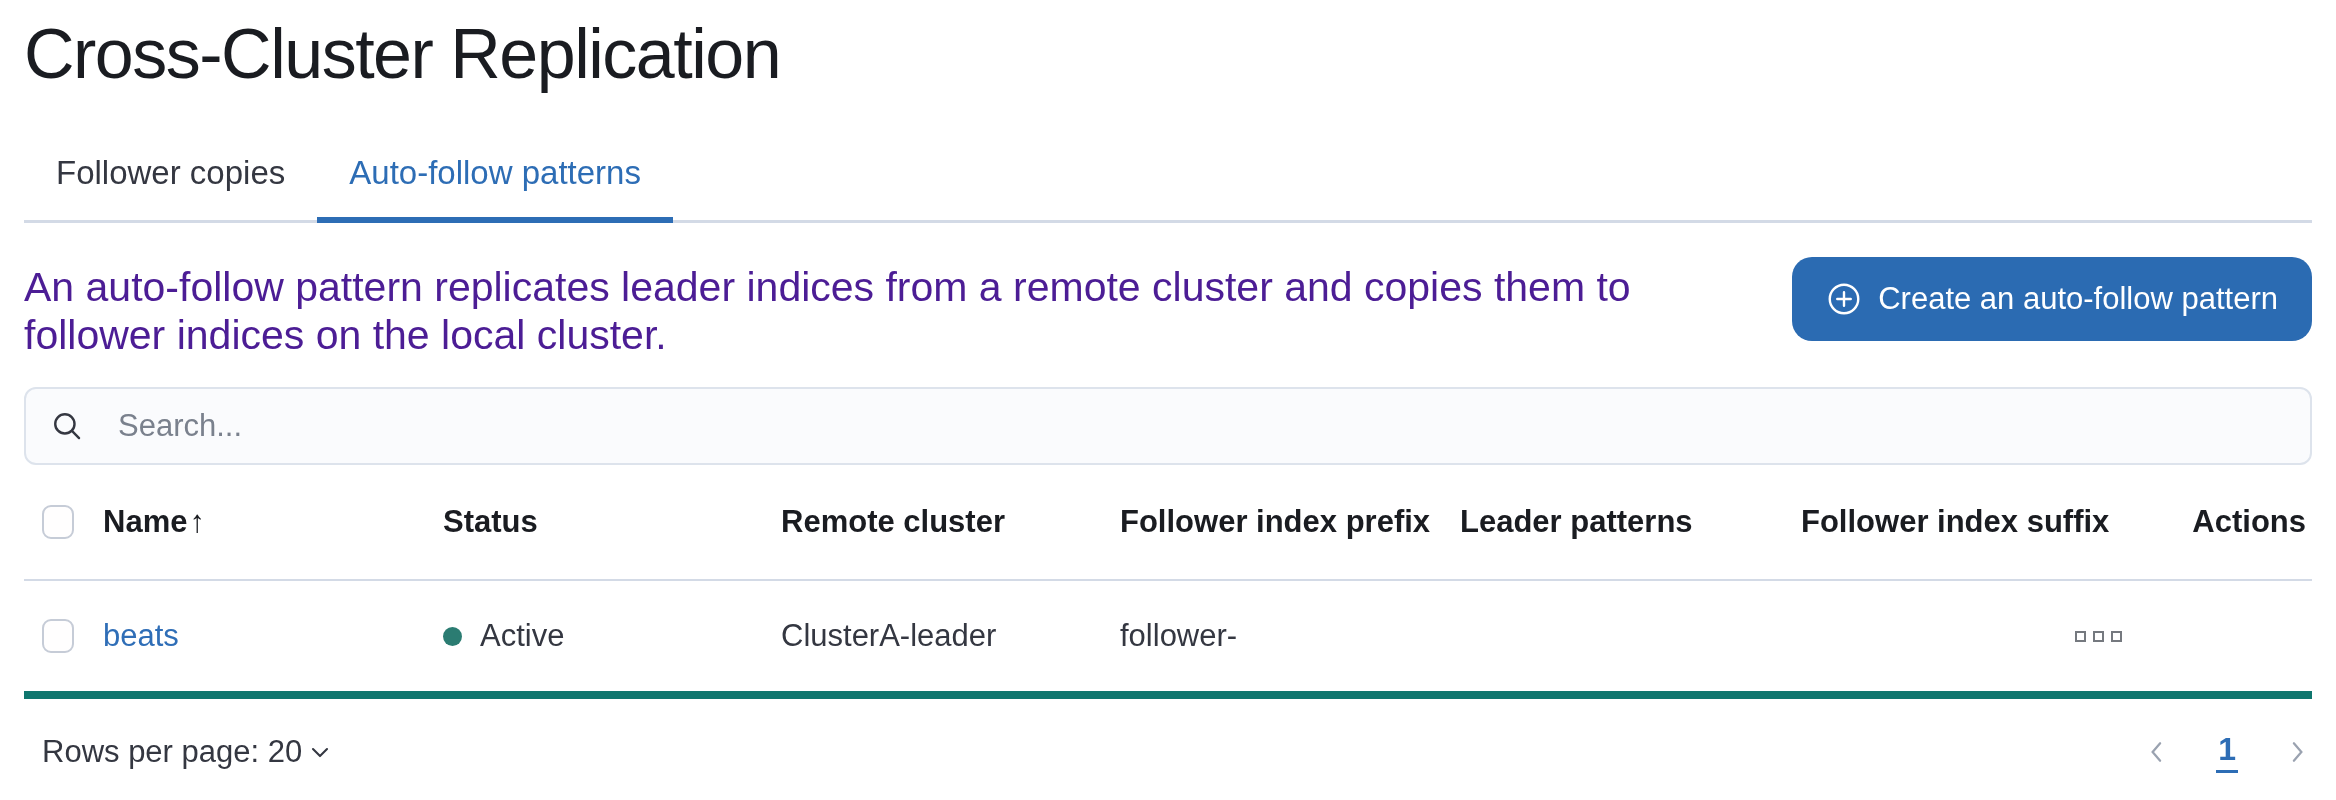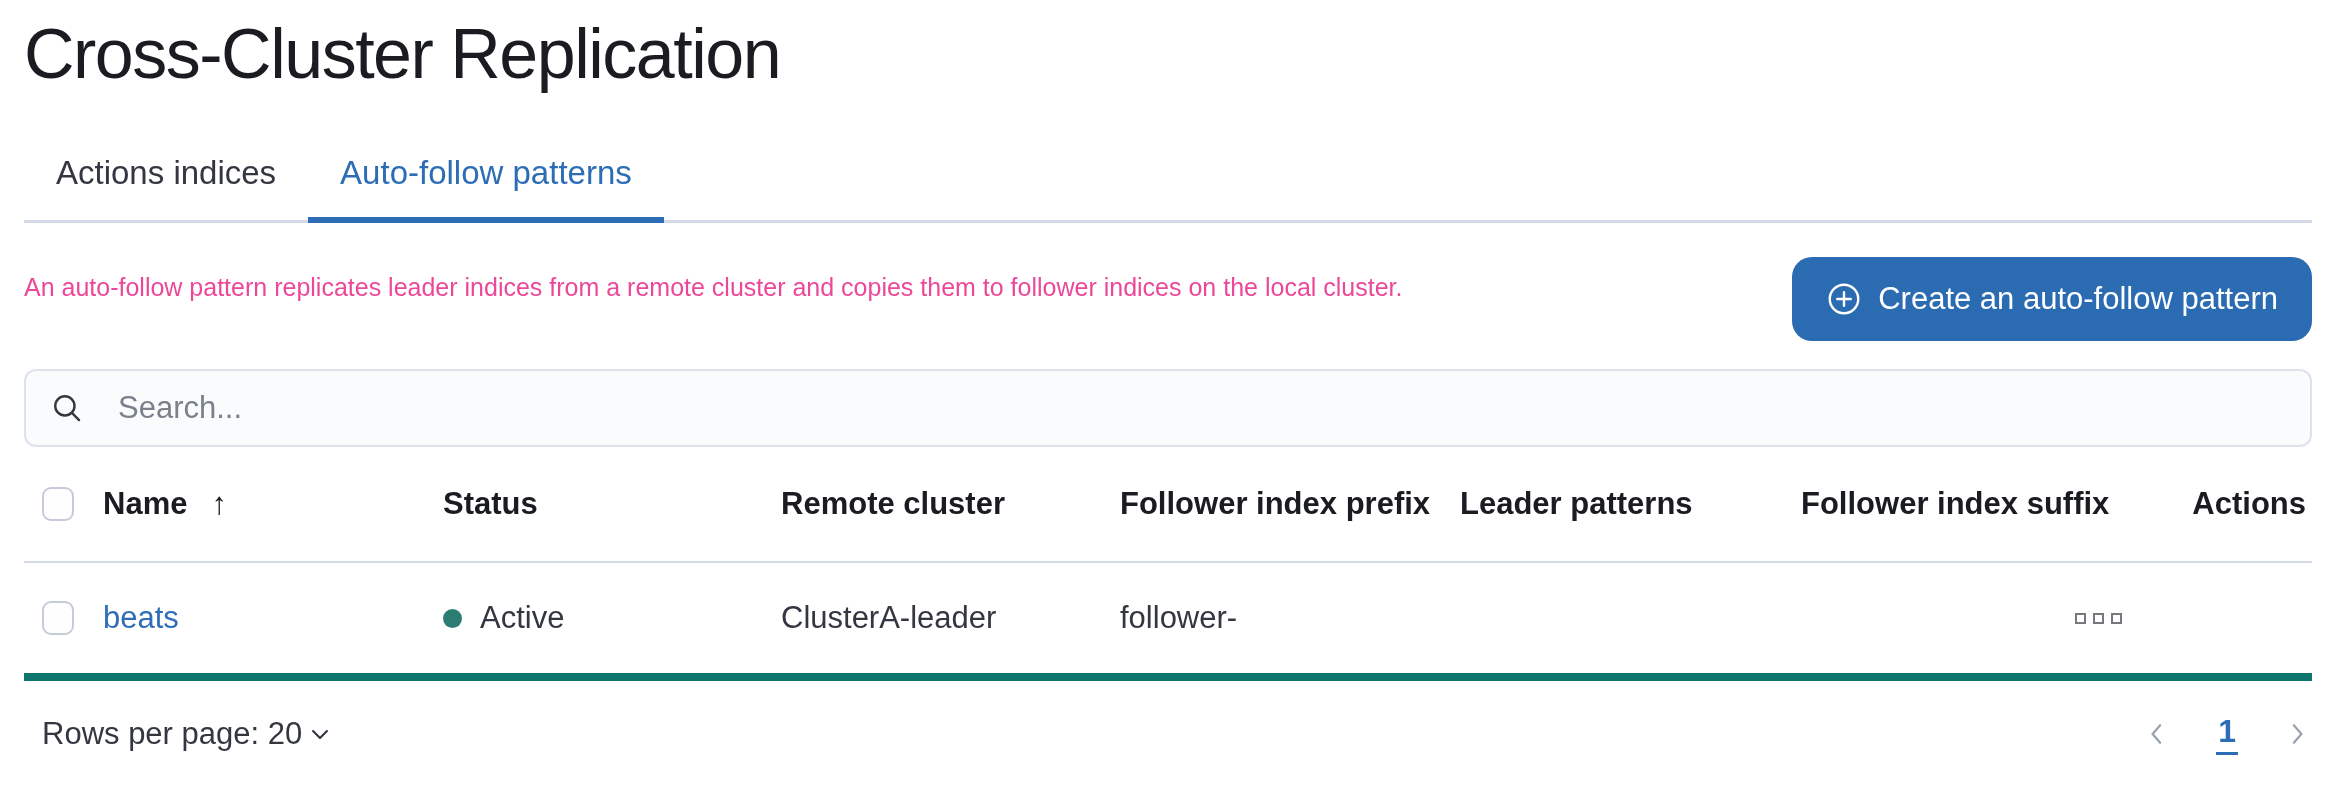--- a/index.html
+++ b/index.html
@@ -54,23 +54,23 @@
 
   
   .header-row {
     display: flex;
     justify-content: space-between;
     align-items: flex-start;
     margin-top: 40px;
   }
   .description {
     max-width: 1700px;
-    font-size: 25px;
+    font-size: 41px;
     line-height: 48px;
-    color: #ec4899;
+    color: #4c1d95;
   }
   .create-btn {
     display: flex;
     align-items: center;
     gap: 16px;
     flex: 0 0 auto;
     height: 84px;
     margin-top: -6px;
     padding: 0 34px;
     background: #2b6bb2;
@@ -115,21 +115,21 @@
   }
   .thead {
     height: 116px;
     border-bottom: 2px solid #d3dae6;
   }
   .th {
     font-size: 31px;
     font-weight: 700;
     color: #1a1c21;
   }
-  .th.sortable { display: flex; align-items: center; gap: 24px; cursor: pointer; }
+  .th.sortable { display: flex; align-items: center; gap: 2px; cursor: pointer; }
   .sort-arrow { font-weight: 400; font-size: 31px; color: #1a1c21; }
   .tbody-row {
     min-height: 118px;
     padding: 10px 0;
     border-bottom: 8px solid #0f766e;
   }
   .td { font-size: 31px; color: #343741; line-height: 48px; }
   .cell-checkbox { padding-left: 18px; }
   .checkbox {
     width: 32px; height: 34px;
@@ -202,21 +202,21 @@
 </style>
 </head>
 <body>
 
 <div class="page">
   <div class="content">
 
     <h1 class="page-title">Cross-Cluster Replication</h1>
 
     <div class="tabs">
-      <button class="tab">Actions indices</button>
+      <button class="tab">Follower copies</button>
       <button class="tab active">Auto-follow patterns</button>
     </div>
 
     <div class="header-row">
       <div class="description">An auto-follow pattern replicates leader indices from a remote cluster and copies them to follower indices on the local cluster.</div>
       <button class="create-btn">
         <span style="display:flex;">
           <svg width="36" height="36" viewBox="0 0 24 24" fill="none">
             <circle cx="12" cy="12" r="9.5" stroke="#ffffff" stroke-width="1.6"></circle>
             <path d="M12 7.5v9M7.5 12h9" stroke="#ffffff" stroke-width="1.6" stroke-linecap="round"></path>

